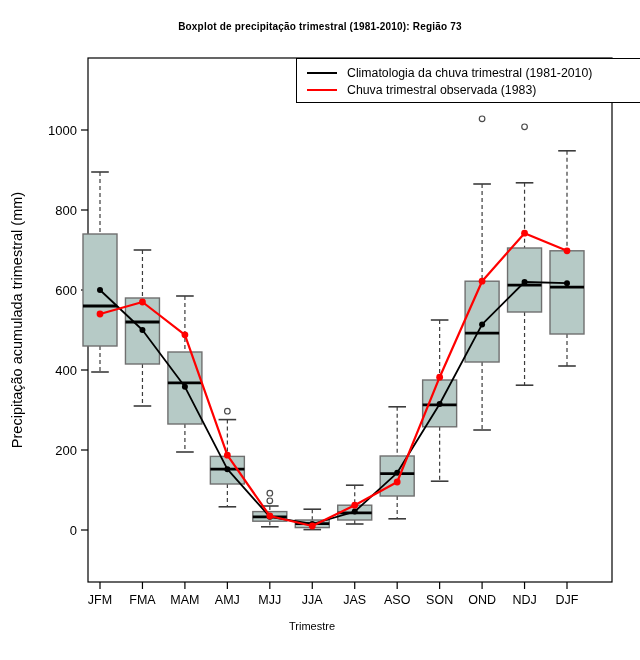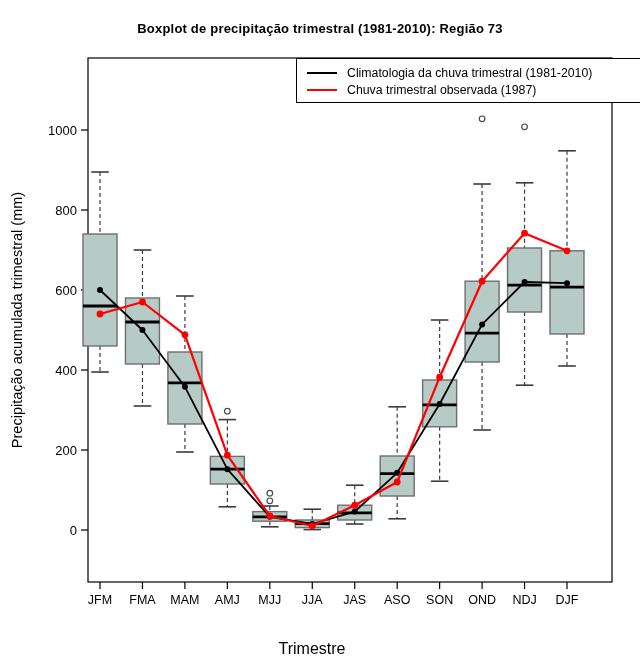--- a/index.html
+++ b/index.html
@@ -1,21 +1,21 @@
 <!DOCTYPE html>
 <html><head>
 <meta charset="utf-8">
 <style>
   html,body{margin:0;padding:0;background:#ffffff;}
   body{width:640px;height:660px;position:relative;font-family:"Liberation Sans","DejaVu Sans",sans-serif;}
   .stage{position:absolute;left:0;top:0;width:640px;height:660px;background:#fff;overflow:hidden;}
   svg.chart{position:absolute;left:0;top:0;}
-  .title{position:absolute;left:0;top:21px;width:640px;text-align:center;font-size:13px;font-weight:bold;color:#000;letter-spacing:0.2px;}
+  .title{position:absolute;left:0;top:21px;width:640px;text-align:center;font-size:10px;font-weight:bold;color:#000;letter-spacing:0.2px;}
   .ylabel{position:absolute;left:17px;top:320px;transform:translate(-50%,-50%) rotate(-90deg);white-space:nowrap;font-size:14.5px;color:#000;}
-  .xlabel{position:absolute;left:0;top:620px;width:624px;text-align:center;font-size:16px;color:#000;margin-top:20px;}
+  .xlabel{position:absolute;left:0;top:620px;width:624px;text-align:center;font-size:11px;color:#000;}
   .annotation{position:absolute;right:10px;top:620px;font-size:12px;color:#000;}
   .legend{position:absolute;left:296px;top:58px;width:347px;height:45px;border:1px solid #000;background:#fff;box-sizing:border-box;padding:5px 0 0 10px;}
   .legend-row{display:flex;align-items:center;height:17px;}
   .legend-line{display:inline-block;width:30px;height:2px;margin-right:10px;flex:0 0 30px;}
   .legend-label{font-size:12.3px;color:#000;white-space:nowrap;}
 </style>
 </head>
 <body>
 
 <div class="stage">
@@ -199,16 +199,16 @@
   <div class="ylabel">Precipitação acumulada trimestral (mm)</div>
   <div class="xlabel">Trimestre</div>
 
   <div class="legend">
     <div class="legend-row">
       <span class="legend-line" id="legend-line-0" style="background: rgb(0, 0, 0);"></span>
       <span class="legend-label">Climatologia da chuva trimestral (1981-2010)</span>
     </div>
     <div class="legend-row">
       <span class="legend-line" id="legend-line-1" style="background: rgb(255, 0, 0);"></span>
-      <span class="legend-label">Chuva trimestral observada (1987)</span>
+      <span class="legend-label">Chuva trimestral observada (1983)</span>
     </div>
   </div>
 </div>
 
 </body></html>

